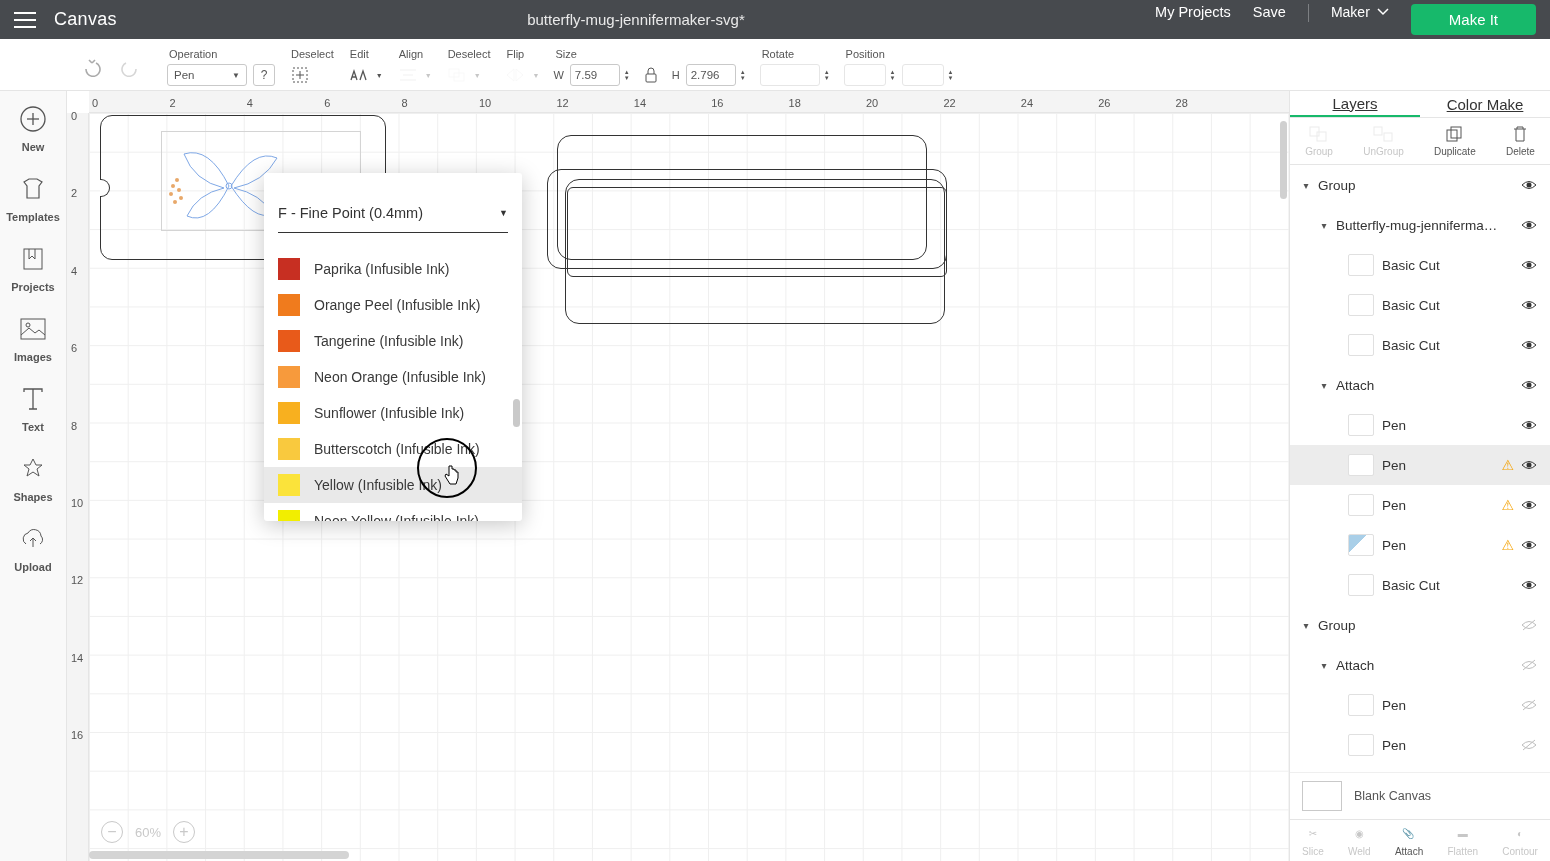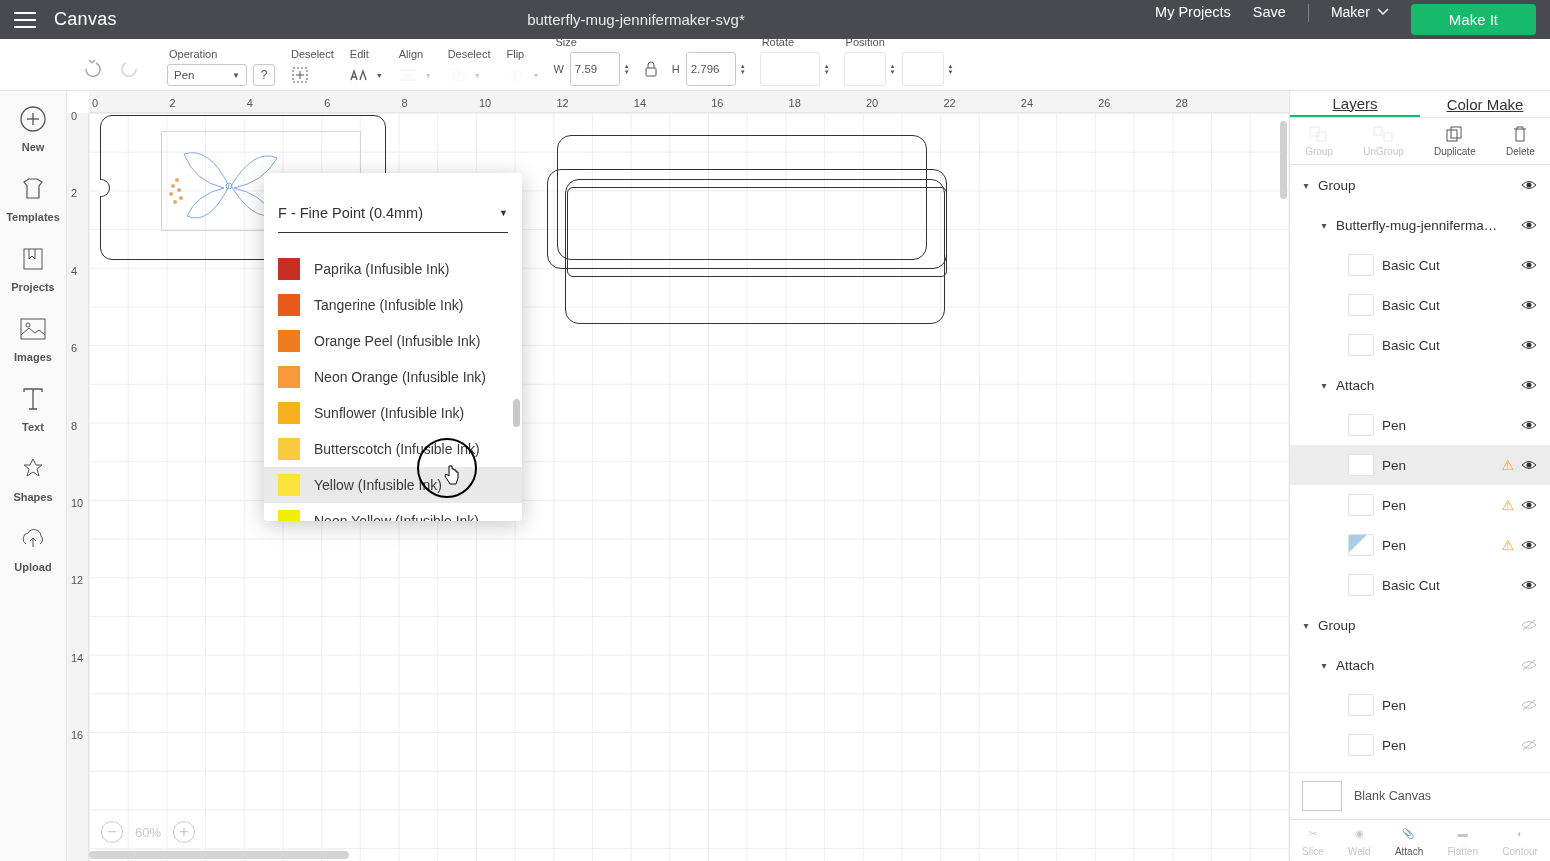--- a/index.html
+++ b/index.html
@@ -22,21 +22,21 @@
 .toolbar { height: 52px; border-bottom: 1px solid #e5e5e5; display: flex; align-items: flex-end; padding: 0 0 4px 0; font-size: 11px; color: #555; position: relative; }
 .t-spacer { width: 67px; flex-shrink: 0; }
 .t-group { display: flex; flex-direction: column; gap: 4px; margin-right: 14px; }
 .t-label { font-size: 11px; color: #555; padding-left: 2px; }
 .t-row { display: flex; align-items: center; gap: 6px; }
 .op-select { width: 80px; height: 22px; border: 1px solid #c9c9c9; border-radius: 3px; display: flex; align-items: center; justify-content: space-between; padding: 0 6px; font-size: 11.5px; }
 .sq-btn { width: 22px; height: 22px; border: 1px solid #c9c9c9; border-radius: 3px; display: flex; align-items: center; justify-content: center; font-size: 12px; color: #555;}
 .t-icon { width: 22px; height: 22px; display: flex; align-items: center; justify-content: center; font-size: 15px; color: #555; }
 .dim { color: #c7c7c7 !important; }
 .dim .t-icon, .dim svg { opacity: .35; }
-.size-inp { width: 50px; height: 22px; border: 1px solid #c9c9c9; border-radius: 3px; font-size: 11.5px; padding: 16px 4px; display:flex; align-items:center; }
+.size-inp { width: 50px; height: 22px; border: 1px solid #c9c9c9; border-radius: 3px; font-size: 11.5px; padding: 4px 4px; display:flex; align-items:center; }
 .step-arrows { display:flex; flex-direction:column; font-size:6px; line-height:6px; color:#555; margin-left:-2px; }
 
 
 .body-row { flex: 1; display: flex; min-height: 0; position: relative; }
 .left-sidebar { width: 67px; background: #f9f9f9; border-right: 1px solid #e5e5e5; display: flex; flex-direction: column; align-items: center; padding-top: 12px; gap: 20px; }
 .ls-item { display: flex; flex-direction: column; align-items: center; gap: 6px; cursor: pointer; color: #555; }
 .ls-item .ico { width: 32px; height: 32px; display:flex; align-items:center; justify-content:center; }
 .ls-item .lbl { font-size: 11px; font-weight: bold; }
 
 
@@ -653,26 +653,26 @@
         <span>F - Fine Point (0.4mm)</span>
         <span style="font-size:9px;">▼</span>
       </div>
       <div class="color-list" id="color-list">
         <div class="color-scroll"></div>
       <div class="color-row">
             <div class="swatch" style="background: rgb(199, 47, 34);"></div>
             <span>Paprika (Infusible Ink)</span>
           </div>
           <div class="color-row">
+            <div class="swatch" style="background: rgb(240, 123, 29);"></div>
+            <span>Orange Peel (Infusible Ink)</span>
+          </div>
+          <div class="color-row">
             <div class="swatch" style="background: rgb(232, 90, 26);"></div>
             <span>Tangerine (Infusible Ink)</span>
-          </div>
-          <div class="color-row">
-            <div class="swatch" style="background: rgb(240, 123, 29);"></div>
-            <span>Orange Peel (Infusible Ink)</span>
           </div>
           <div class="color-row">
             <div class="swatch" style="background: rgb(247, 154, 60);"></div>
             <span>Neon Orange (Infusible Ink)</span>
           </div>
           <div class="color-row">
             <div class="swatch" style="background: rgb(248, 176, 31);"></div>
             <span>Sunflower (Infusible Ink)</span>
           </div>
           <div class="color-row">

